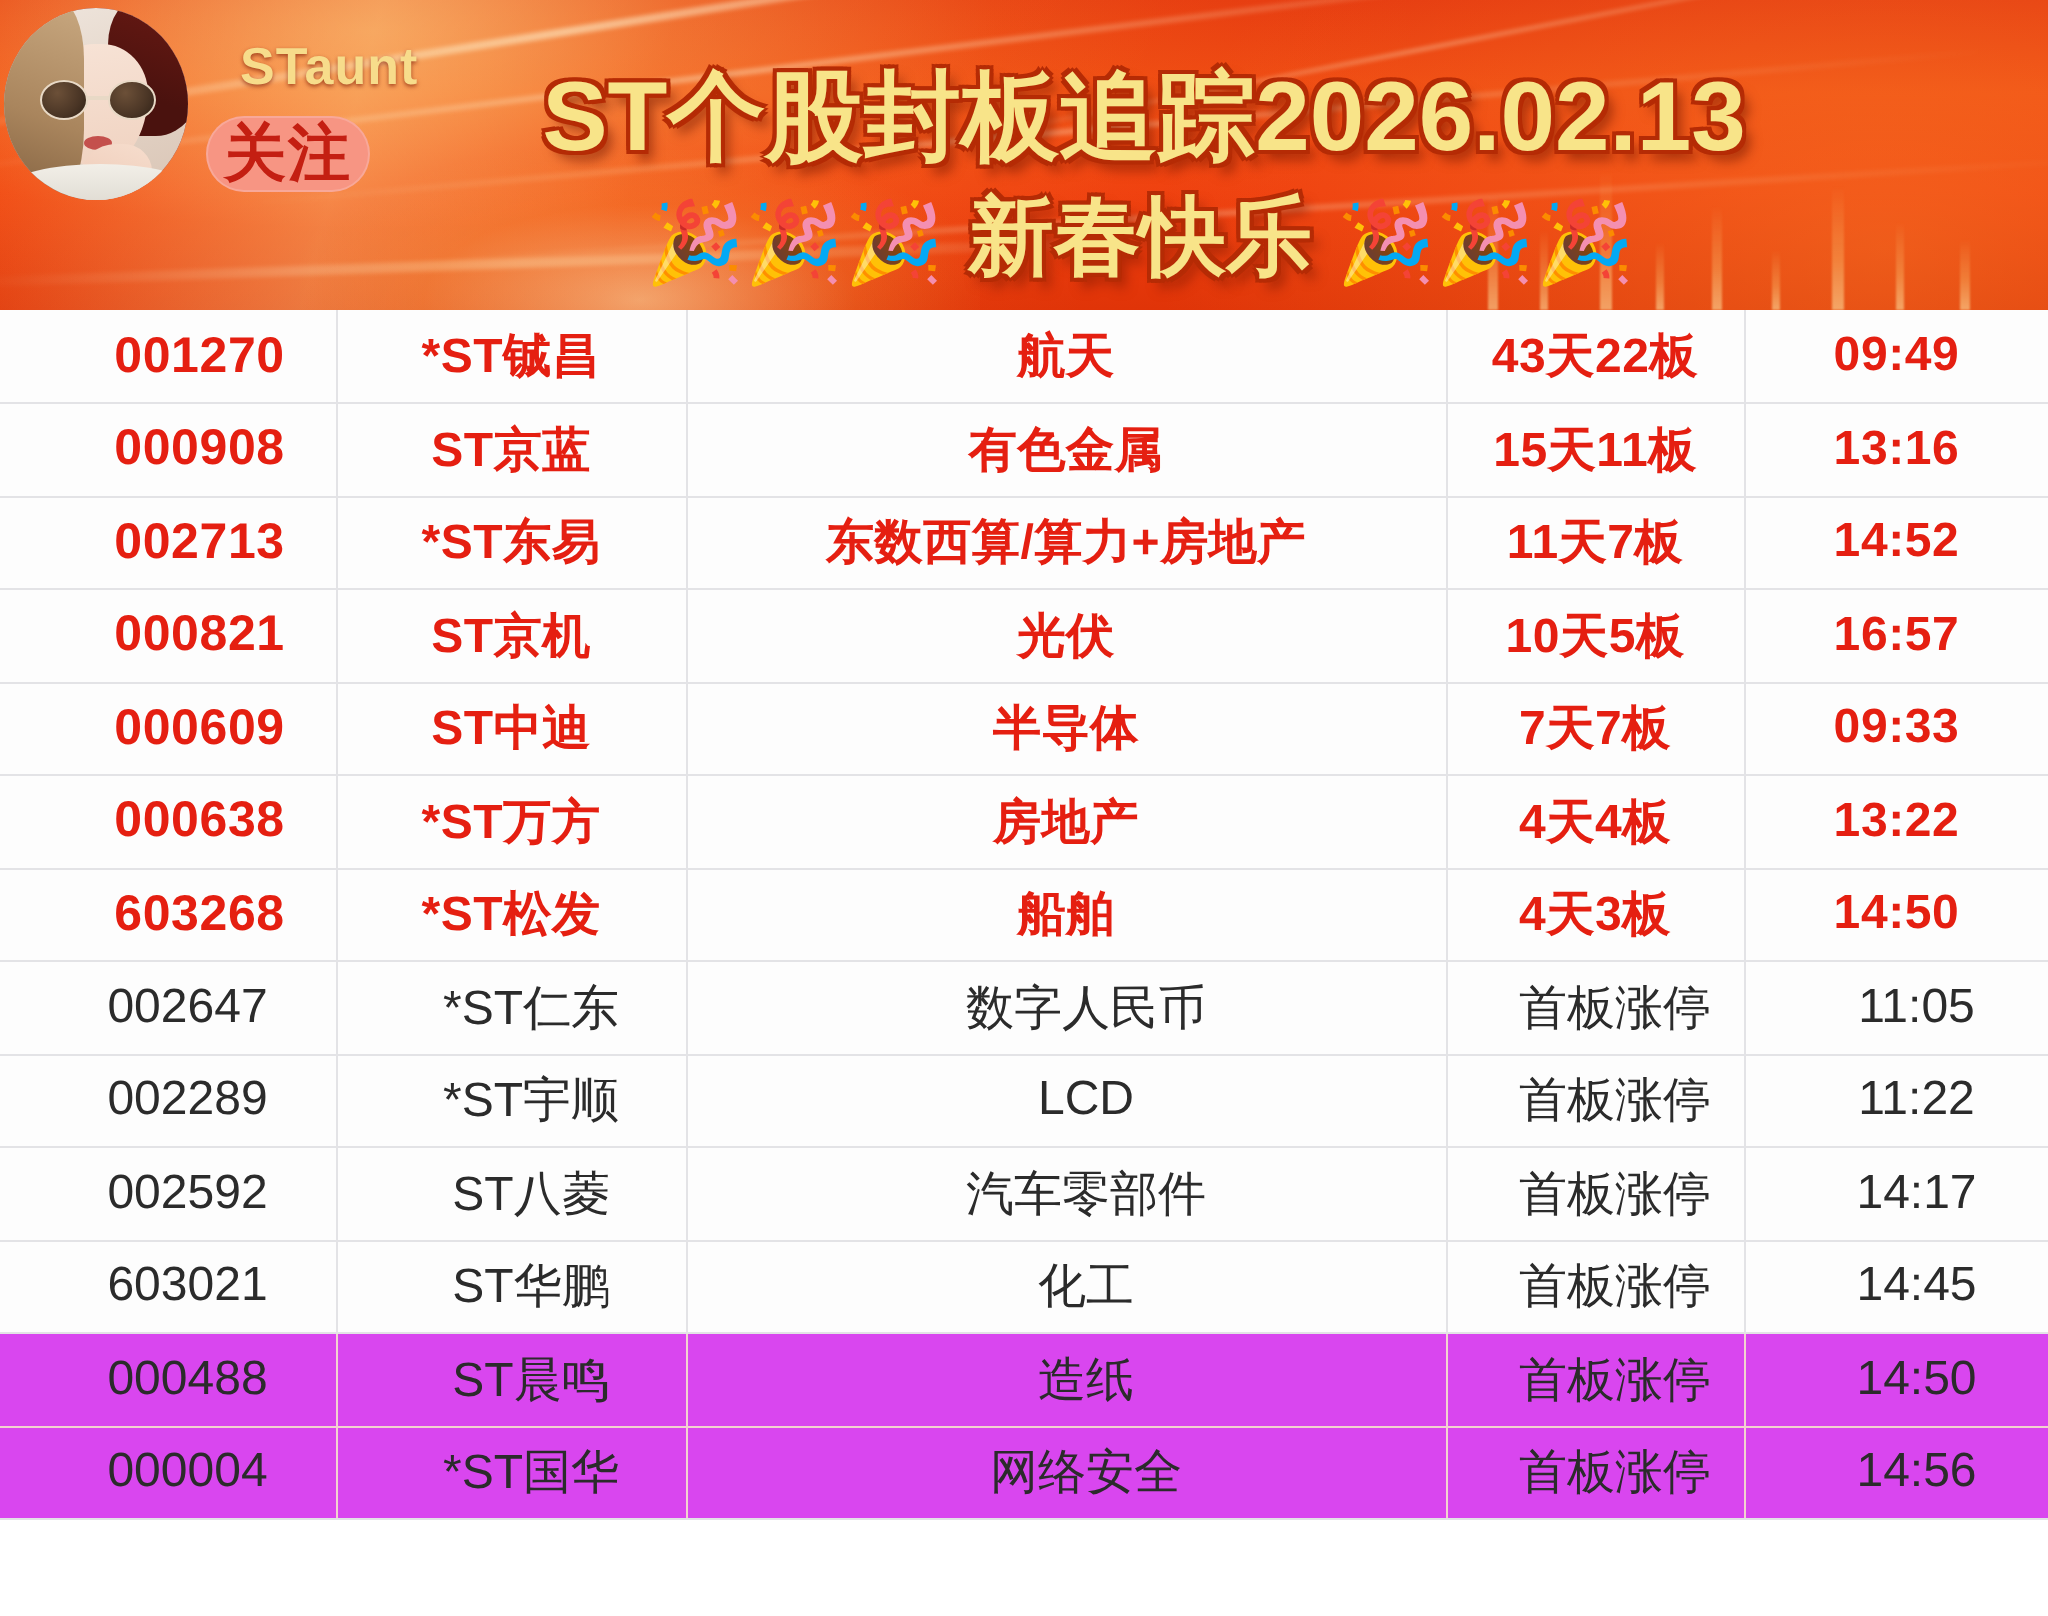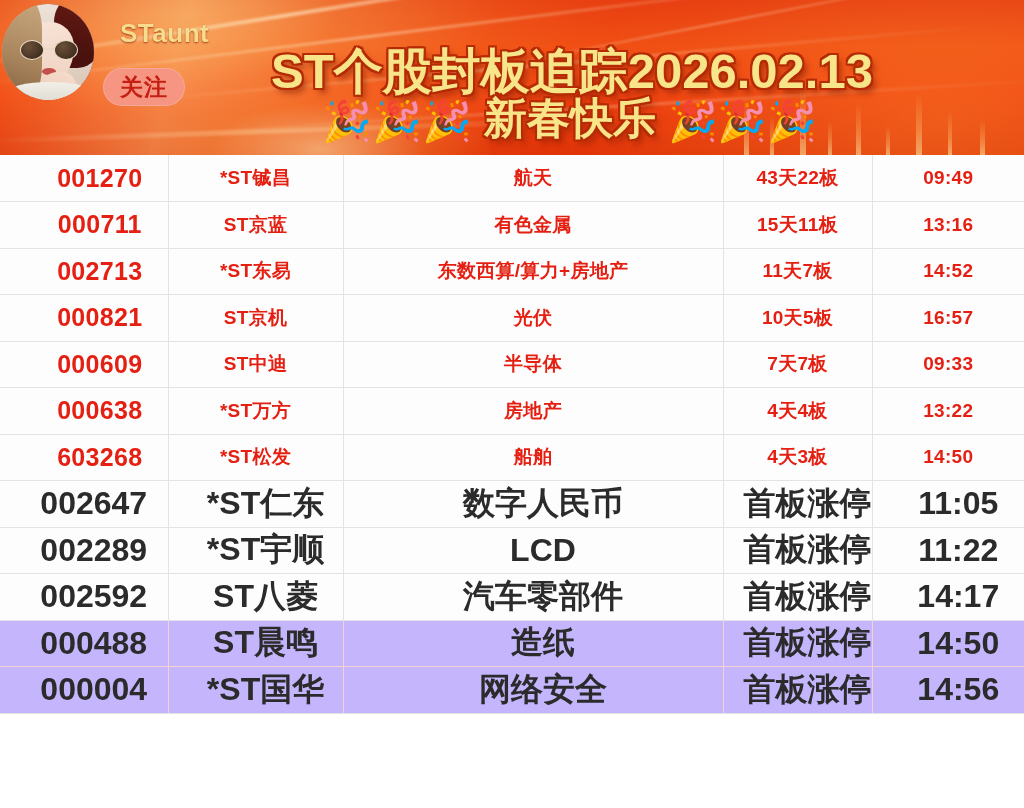--- a/index.html
+++ b/index.html
@@ -95,27 +95,27 @@
   .uname {
     position:absolute; left:92px; top:18px;
     font-size:26px; font-weight:700;
     color:#f7dc8b;
     letter-spacing:.5px;
     text-shadow:0 1px 2px rgba(120,20,0,.65);
     white-space:nowrap;
     margin-left:28px;
   }
   .follow-btn {
-    position:absolute; left:103px; top:68px;
+    position:absolute; left:103px; top:58px;
     width:82px; height:38px;
     border-radius:19px;
     background:#f79583;
     border:none;
     color:#c41f12;
-    font-size:23px; font-weight:700;
+    font-size:31px; font-weight:700;
     letter-spacing:1px;
     line-height:36px;
     text-align:center;
     cursor:pointer;
     box-shadow:0 0 0 1px rgba(255,255,255,.18) inset;
     font-family:"Liberation Sans", sans-serif;
   }
 
   
   .title-main {
@@ -125,21 +125,20 @@
     z-index:5;
     font-size:49px;
     font-weight:700;
     letter-spacing:0px;
     color:#f8e489;
     white-space:nowrap;
     text-shadow:
        2px 0 0 #b52b05, -2px 0 0 #b52b05, 0 2px 0 #b52b05, 0 -2px 0 #b52b05,
        2px 2px 0 #b52b05, -2px 2px 0 #b52b05, 2px -2px 0 #b52b05, -2px -2px 0 #b52b05,
        4px 5px 6px rgba(110,20,0,.55);
-    margin-top: 13px;
   }
   .title-sub {
     position:absolute; left:0; right:0; top:90px;
     text-align:center;
     padding-left:116px;
     z-index:5;
     font-size:43px;
     font-weight:700;
     color:#f8e489;
     white-space:nowrap;
@@ -170,30 +169,30 @@
     border-bottom:1.4px solid #e3e3e6;
     border-right:1.4px solid #e3e3e6;
     background:#fdfdfd;
     white-space:nowrap;
     overflow:hidden;
   }
   .tbl td.last { border-right:none; }
   .tbl tr.hot td {
     color:#e51f11;
     font-weight:700;
-    font-size:19px;
+    font-size:24px;
     letter-spacing:.3px;
   }
   .tbl tr.norm td {
     color:#2b2b2b;
-    font-weight:700;
-    font-size:32px;
+    font-weight:400;
+    font-size:24px;
     padding-left:20px;
   }
-  .tbl tr.tint td { background:#c4b5fd; border-bottom-color:#f3d3cf; border-right-color:#f3d3cf;margin-top:40px; }
+  .tbl tr.tint td { background:#d946ef; border-bottom-color:#f3d3cf; border-right-color:#f3d3cf;margin-top:40px; }
   .tbl tr.hot td.code { font-size:25px;padding-left:32px; }
   .tbl tr:last-child td { border-bottom:1.4px solid #e3e3e6; }
 </style>
 </head>
 <body>
 
 <div id="page">
 
   <div class="banner">
     <div class="streak s1"></div>
@@ -253,21 +252,21 @@
     </colgroup>
     <tbody>
         <tr class="hot">
           <td class="code">001270</td>
           <td>*ST铖昌</td>
           <td>航天</td>
           <td>43天22板</td>
           <td class="last">09:49</td>
         </tr>
         <tr class="hot">
-          <td class="code">000711</td>
+          <td class="code">000908</td>
           <td>ST京蓝</td>
           <td>有色金属</td>
           <td>15天11板</td>
           <td class="last">13:16</td>
         </tr>
         <tr class="hot">
           <td class="code">002713</td>
           <td>*ST东易</td>
           <td>东数西算/算力+房地产</td>
           <td>11天7板</td>
@@ -315,20 +314,27 @@
           <td>首板涨停</td>
           <td class="last">11:22</td>
         </tr>
         <tr class="norm">
           <td class="code">002592</td>
           <td>ST八菱</td>
           <td>汽车零部件</td>
           <td>首板涨停</td>
           <td class="last">14:17</td>
         </tr>
+        <tr class="norm">
+          <td class="code">603021</td>
+          <td>ST华鹏</td>
+          <td>化工</td>
+          <td>首板涨停</td>
+          <td class="last">14:45</td>
+        </tr>
         <tr class="norm tint">
           <td class="code">000488</td>
           <td>ST晨鸣</td>
           <td>造纸</td>
           <td>首板涨停</td>
           <td class="last">14:50</td>
         </tr>
         <tr class="norm tint">
           <td class="code">000004</td>
           <td>*ST国华</td>

